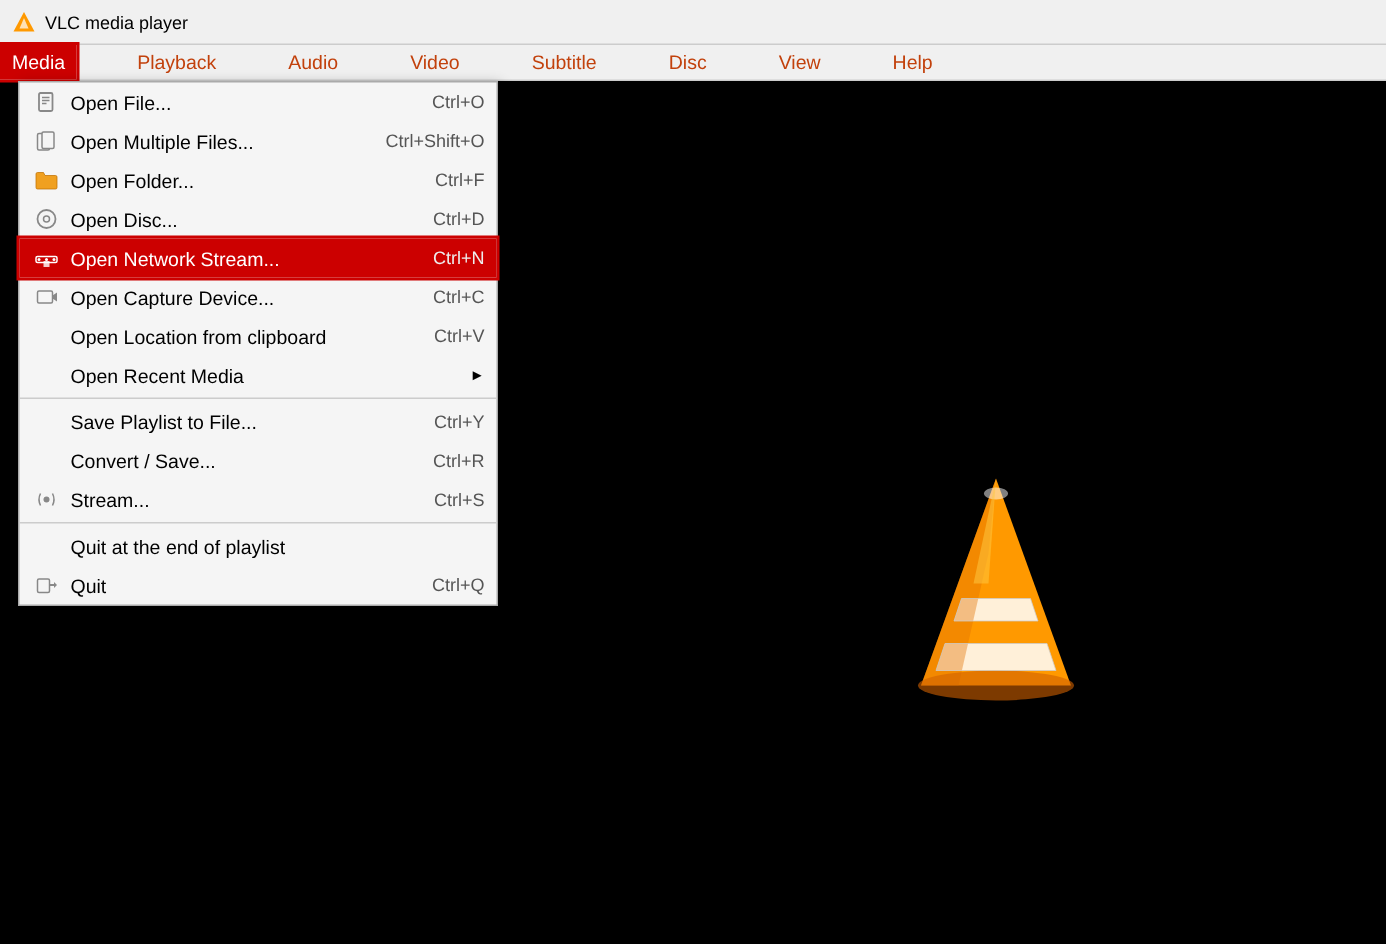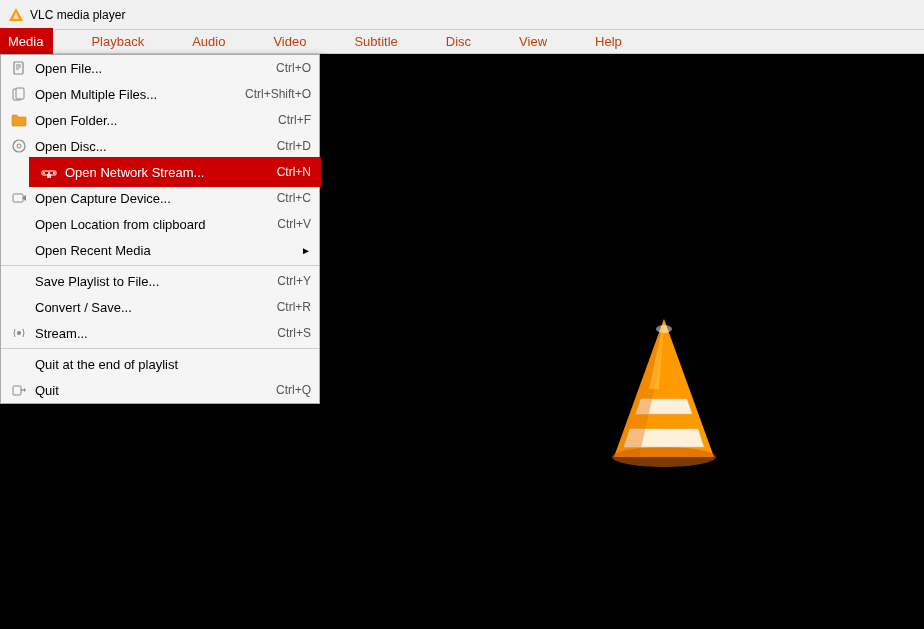--- a/index.html
+++ b/index.html
@@ -58,40 +58,39 @@
     .menu-item.media-active {
       background: #cc0000;
       color: #fff;
       outline: 2px solid #cc0000;
     }
 
     
     .dropdown {
       position: absolute;
       top: 54px;
-      left: 0;
+      left: 12px;
       background: #f5f5f5;
       border: 1px solid #aaa;
       width: 320px;
       z-index: 200;
       box-shadow: 2px 2px 8px rgba(0,0,0,0.3);
     }
     .dropdown-item {
       display: flex;
       align-items: center;
       padding: 4px 8px;
       cursor: pointer;
       height: 26px;
       position: relative;
     }
     .dropdown-item.highlighted {
       background: #cc0000;
       color: #fff;
       outline: 2px solid #cc0000;
-      margin-left: 30px;
     }
     .dropdown-icon {
       width: 20px;
       height: 20px;
       margin-right: 6px;
       display: flex;
       align-items: center;
       justify-content: center;
       flex-shrink: 0;
     }

